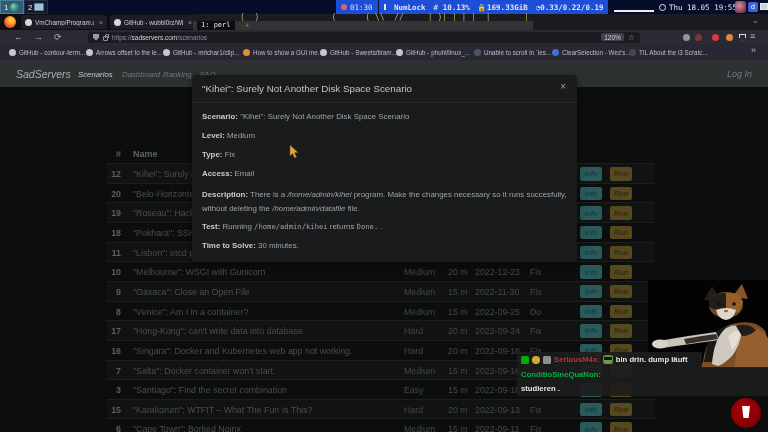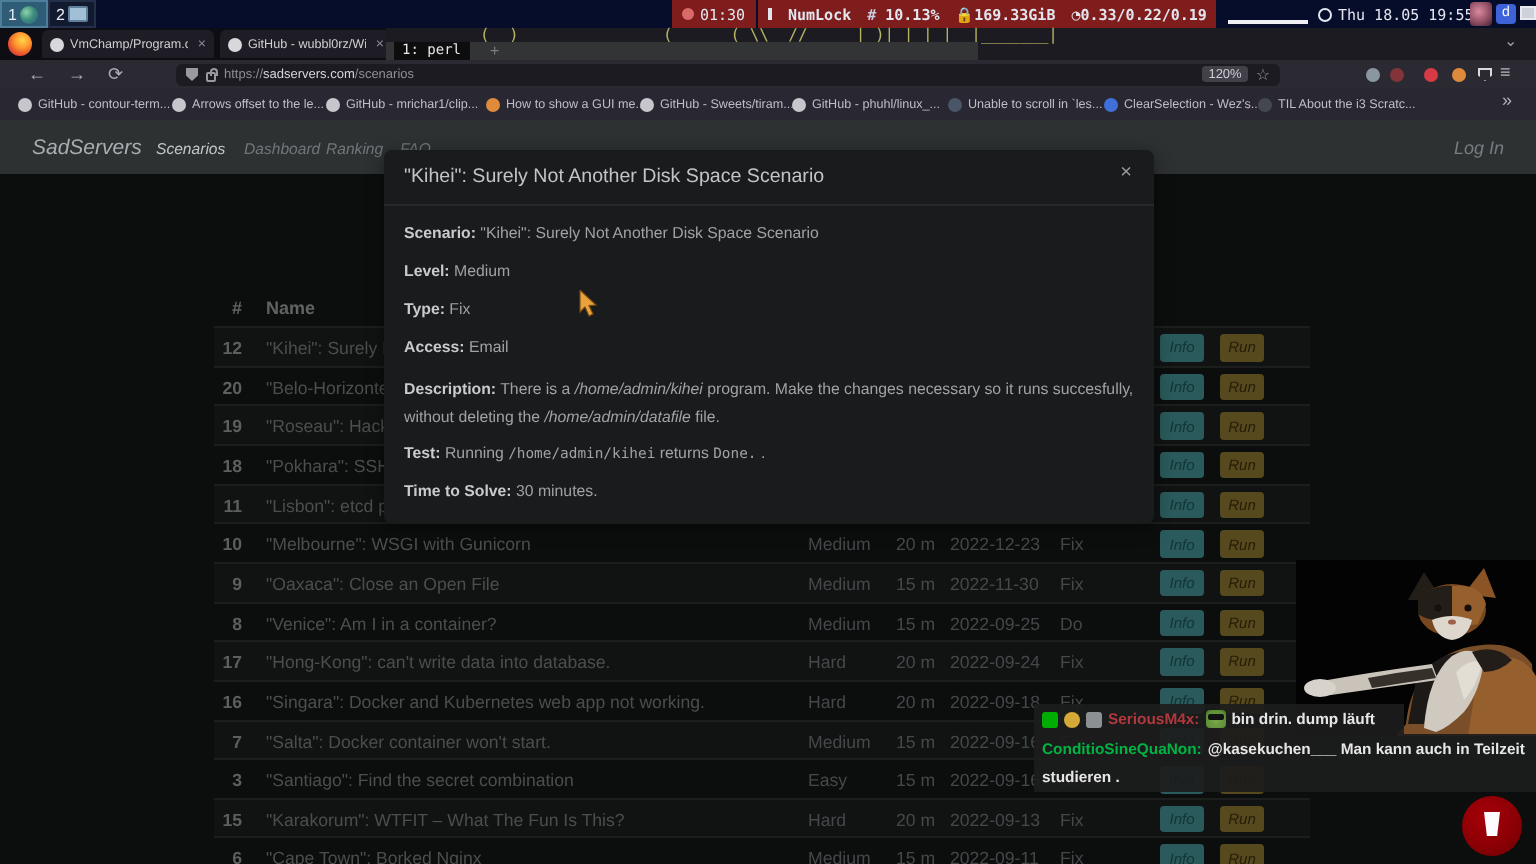--- a/index.html
+++ b/index.html
@@ -8,32 +8,32 @@
   .abs { position:absolute; }
 
   
   #i3bar { left:0; top:0; width:768px; height:14px; background:#060d2b; }
   .ws { position:absolute; top:0; height:14px; display:flex; align-items:center; font-size:8px; color:#e8ecf2; padding:0 3px; gap:2px; }
   #ws1 { left:0; width:24px; background:#2f5c76; border:1px solid #4d7e9a; }
   #ws2 { left:24px; width:24px; background:#121a30; border:1px solid #24304a; }
   .ws-globe { width:9px; height:9px; border-radius:50%; background:radial-gradient(circle at 35% 35%, #8fd3b0 0%, #3f8f7a 45%, #265c8a 100%); }
   .ws-mon { width:10px; height:8px; background:#a1bfd7; border-radius:1px; border:1px solid #5f7f9a; }
   .seg { position:absolute; top:0; height:14px; display:flex; align-items:center; font-family:"DejaVu Sans Mono", monospace; font-size:7.5px; color:#e3e5ee; white-space:nowrap; }
-  .block { background:#7f1d1d; }
+  .block { background:#1d4ed8; }
 
   
   #tabrow { left:0; top:14px; width:768px; height:16px; background:#0e0d13; }
   .fxball { position:absolute; left:4px; top:2px; width:12px; height:12px; border-radius:50%; background:radial-gradient(circle at 60% 35%, #ffd54d 0%, #ff9a2e 35%, #e2492f 70%, #b5305a 100%); }
   .tab { position:absolute; top:1px; height:14px; background:#1e1c24; border-radius:3px 3px 0 0; display:flex; align-items:center; padding:0 4px; gap:3px; font-size:6.3px; color:#cfcfd4; }
   .tab .fav { width:7px; height:7px; border-radius:50%; background:#d8d8dc; flex:none; }
   .tab .x { color:#8f8d96; font-size:7px; margin-left:2px; }
   .tab-title { white-space:nowrap; overflow:hidden; }
   #term { position:absolute; left:193px; top:0; width:575px; height:16px; background:#1c1b22; }
   #term-art { position:absolute; left:47px; top:-1.5px; font-family:"DejaVu Sans Mono", monospace; font-size:8px; line-height:9px; color:#b5b463; white-space:pre; }
-  #term-strip { position:absolute; left:0; top:7px; width:296px; height:9px; background:#323435; }
+  #term-strip { position:absolute; left:0; top:7px; width:340px; height:9px; background:#323435; }
   #term-tab { position:absolute; left:4px; top:0px; height:9px; background:#0d0d0d; color:#e8e8e8; font-family:"DejaVu Sans Mono", monospace; font-size:7px; line-height:9px; padding:0 4px; }
   #term-plus { position:absolute; left:52px; top:0; color:#7c7c7c; font-size:8px; line-height:9px; }
   #tabs-chevron { position:absolute; left:752px; top:2px; color:#9a98a0; font-size:8px; }
 
   
   #urlrow { left:0; top:30px; width:768px; height:14px; background:#2b2a33; }
   .navico { position:absolute; top:0; height:14px; display:flex; align-items:center; color:#aeacb6; font-size:9px; }
   #urlfield { position:absolute; left:88px; top:1.5px; width:552px; height:11px; background:#1c1b22; border-radius:3px; display:flex; align-items:center; padding:0 5px; gap:4px; }
   #urlfield .shield { width:6px; height:7px; background:#9a98a0; clip-path:polygon(0 0,100% 0,100% 60%,50% 100%,0 60%); }
   #urlfield .lock { width:5px; height:5px; border:1px solid #9a98a0; border-radius:1px; position:relative; margin-top:2px; }
@@ -424,21 +424,20 @@
 <div class="chatline" id="chat1">
   <span class="badge" style="background:#00ad03;"></span>
   <span class="badge" style="background:#d4a937; border-radius:50%;"></span>
   <span class="badge" style="background:#8d9092;"></span>
   <span class="uname-red">SeriousM4x:</span>
   <span class="emote"></span>
   <span>bin drin. dump läuft</span>
 </div>
 <div class="chatline" id="chat2">
   <span class="uname-green">ConditioSineQuaNon:</span>
-  <span>@kasekuchen___ Man kann auch in Teilzeit</span>
 </div>
 <div class="chatline" id="chat3">
   <span>studieren .</span>
 </div>
 
 <div class="abs" id="rec">
   <div class="glass"></div>
 </div>
 
 </body></html>

